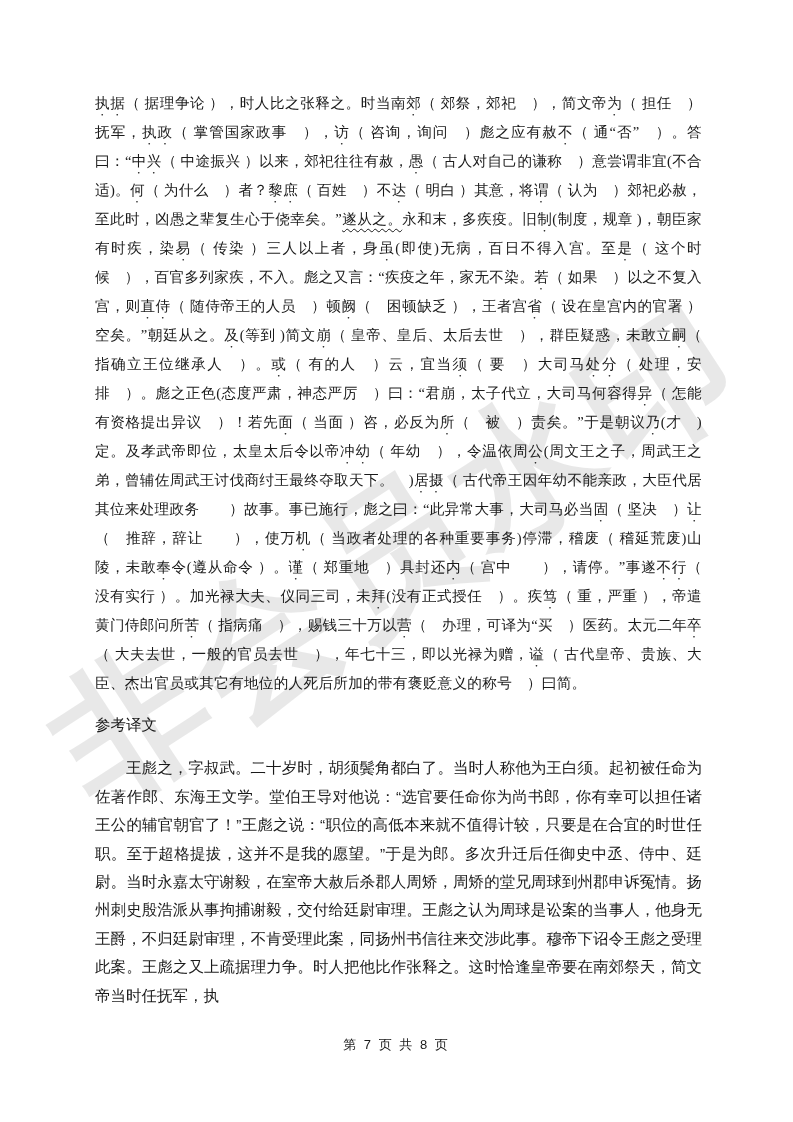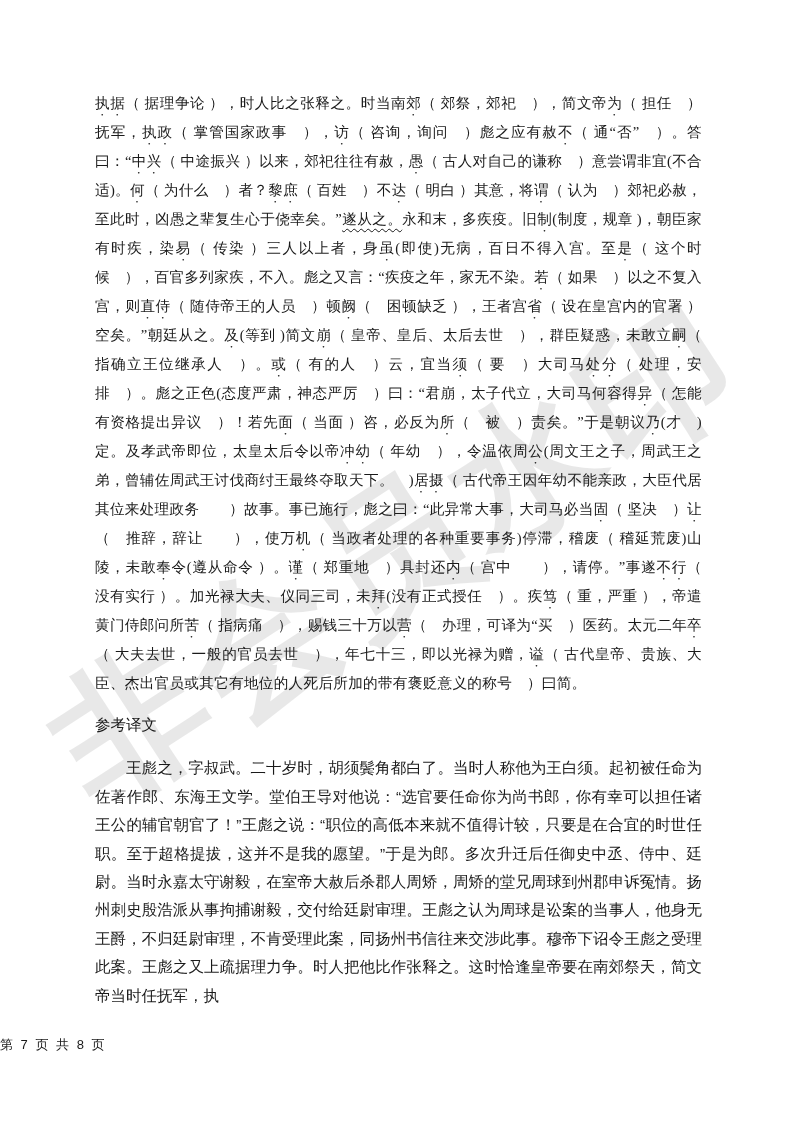--- a/index.html
+++ b/index.html
@@ -69,20 +69,21 @@
     text-indent: 2em;
     text-align: justify;
     text-justify: inter-ideograph;
     font-family: "Liberation Sans", sans-serif;
   }
   .footer {
     position: absolute;
     left: 0;
     right: 0;
     top: 1036px;
+    text-align: center;
     font-size: 13px;
     letter-spacing: 2px;
     z-index: 1;
     font-family: "Liberation Sans", sans-serif;
   }
 </style>
 </head>
 <body>
 
 <div class="page">

